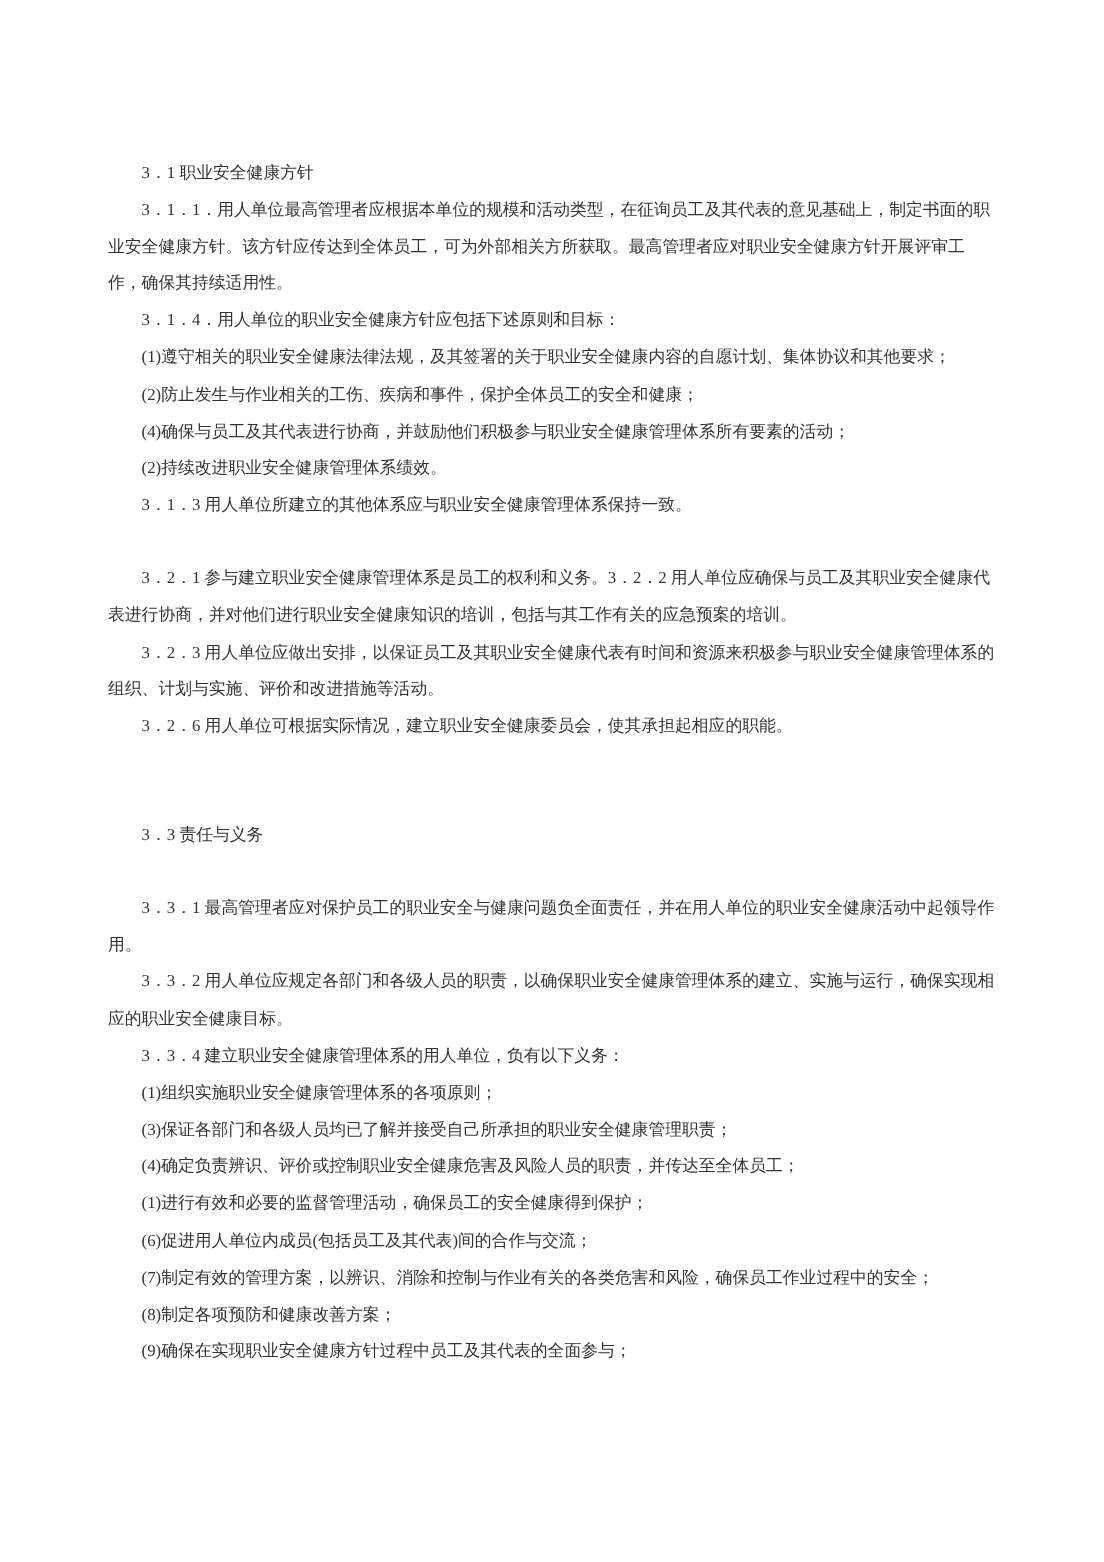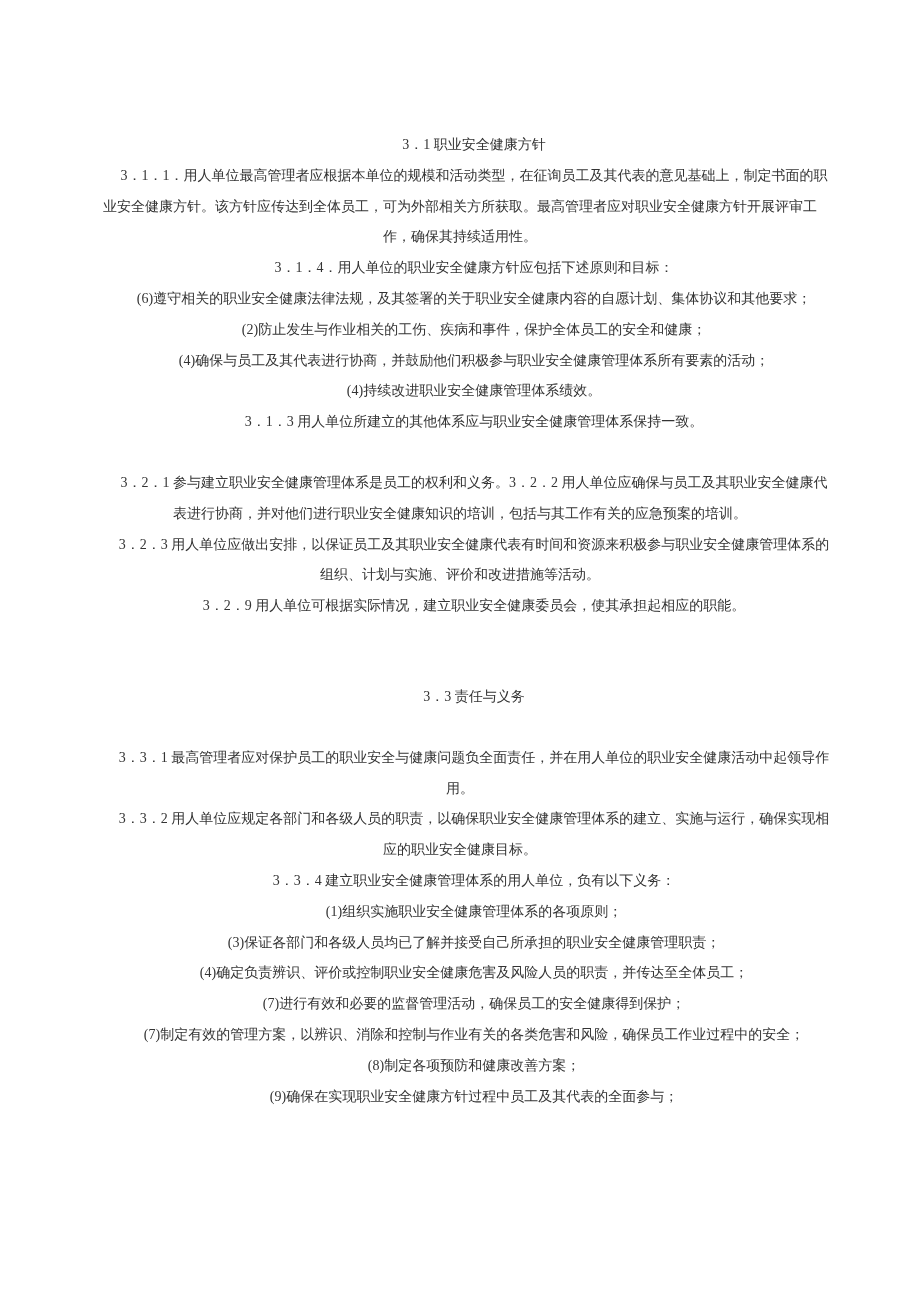--- a/index.html
+++ b/index.html
@@ -12,49 +12,49 @@
       font-size: 14px;
       line-height: 2.2;
       color: #333;
       background: #fff;
       padding: 130px 90px 60px 90px;
       width: 920px;
     }
     .para {
       text-indent: 2em;
       margin: 0;
-      text-align: center;
     }
     .spacer {
       height: 30px;
     }
   </style>
 </head>
 <body>
 
 <div id="content">
     <p class="para">3．1 职业安全健康方针</p>
     <p class="para">3．1．1．用人单位最高管理者应根据本单位的规模和活动类型，在征询员工及其代表的意见基础上，制定书面的职业安全健康方针。该方针应传达到全体员工，可为外部相关方所获取。最高管理者应对职业安全健康方针开展评审工作，确保其持续适用性。</p>
     <p class="para">3．1．4．用人单位的职业安全健康方针应包括下述原则和目标：</p>
-    <p class="para">(6)遵守相关的职业安全健康法律法规，及其签署的关于职业安全健康内容的自愿计划、集体协议和其他要求；</p>
+    <p class="para">(1)遵守相关的职业安全健康法律法规，及其签署的关于职业安全健康内容的自愿计划、集体协议和其他要求；</p>
     <p class="para">(2)防止发生与作业相关的工伤、疾病和事件，保护全体员工的安全和健康；</p>
     <p class="para">(4)确保与员工及其代表进行协商，并鼓励他们积极参与职业安全健康管理体系所有要素的活动；</p>
-    <p class="para">(4)持续改进职业安全健康管理体系绩效。</p>
+    <p class="para">(2)持续改进职业安全健康管理体系绩效。</p>
     <p class="para">3．1．3 用人单位所建立的其他体系应与职业安全健康管理体系保持一致。</p>
     <div class="spacer"></div>
     <p class="para">3．2．1 参与建立职业安全健康管理体系是员工的权利和义务。3．2．2 用人单位应确保与员工及其职业安全健康代表进行协商，并对他们进行职业安全健康知识的培训，包括与其工作有关的应急预案的培训。</p>
     <p class="para">3．2．3 用人单位应做出安排，以保证员工及其职业安全健康代表有时间和资源来积极参与职业安全健康管理体系的组织、计划与实施、评价和改进措施等活动。</p>
-    <p class="para">3．2．9 用人单位可根据实际情况，建立职业安全健康委员会，使其承担起相应的职能。</p>
+    <p class="para">3．2．6 用人单位可根据实际情况，建立职业安全健康委员会，使其承担起相应的职能。</p>
     <div class="spacer"></div>
     <div class="spacer"></div>
     <p class="para">3．3 责任与义务</p>
     <div class="spacer"></div>
     <p class="para">3．3．1 最高管理者应对保护员工的职业安全与健康问题负全面责任，并在用人单位的职业安全健康活动中起领导作用。</p>
     <p class="para">3．3．2 用人单位应规定各部门和各级人员的职责，以确保职业安全健康管理体系的建立、实施与运行，确保实现相应的职业安全健康目标。</p>
     <p class="para">3．3．4 建立职业安全健康管理体系的用人单位，负有以下义务：</p>
     <p class="para">(1)组织实施职业安全健康管理体系的各项原则；</p>
     <p class="para">(3)保证各部门和各级人员均已了解并接受自己所承担的职业安全健康管理职责；</p>
     <p class="para">(4)确定负责辨识、评价或控制职业安全健康危害及风险人员的职责，并传达至全体员工；</p>
-    <p class="para">(7)进行有效和必要的监督管理活动，确保员工的安全健康得到保护；</p>
+    <p class="para">(1)进行有效和必要的监督管理活动，确保员工的安全健康得到保护；</p>
+    <p class="para">(6)促进用人单位内成员(包括员工及其代表)间的合作与交流；</p>
     <p class="para">(7)制定有效的管理方案，以辨识、消除和控制与作业有关的各类危害和风险，确保员工作业过程中的安全；</p>
     <p class="para">(8)制定各项预防和健康改善方案；</p>
     <p class="para">(9)确保在实现职业安全健康方针过程中员工及其代表的全面参与；</p>
   </div>
 
 </body></html>

